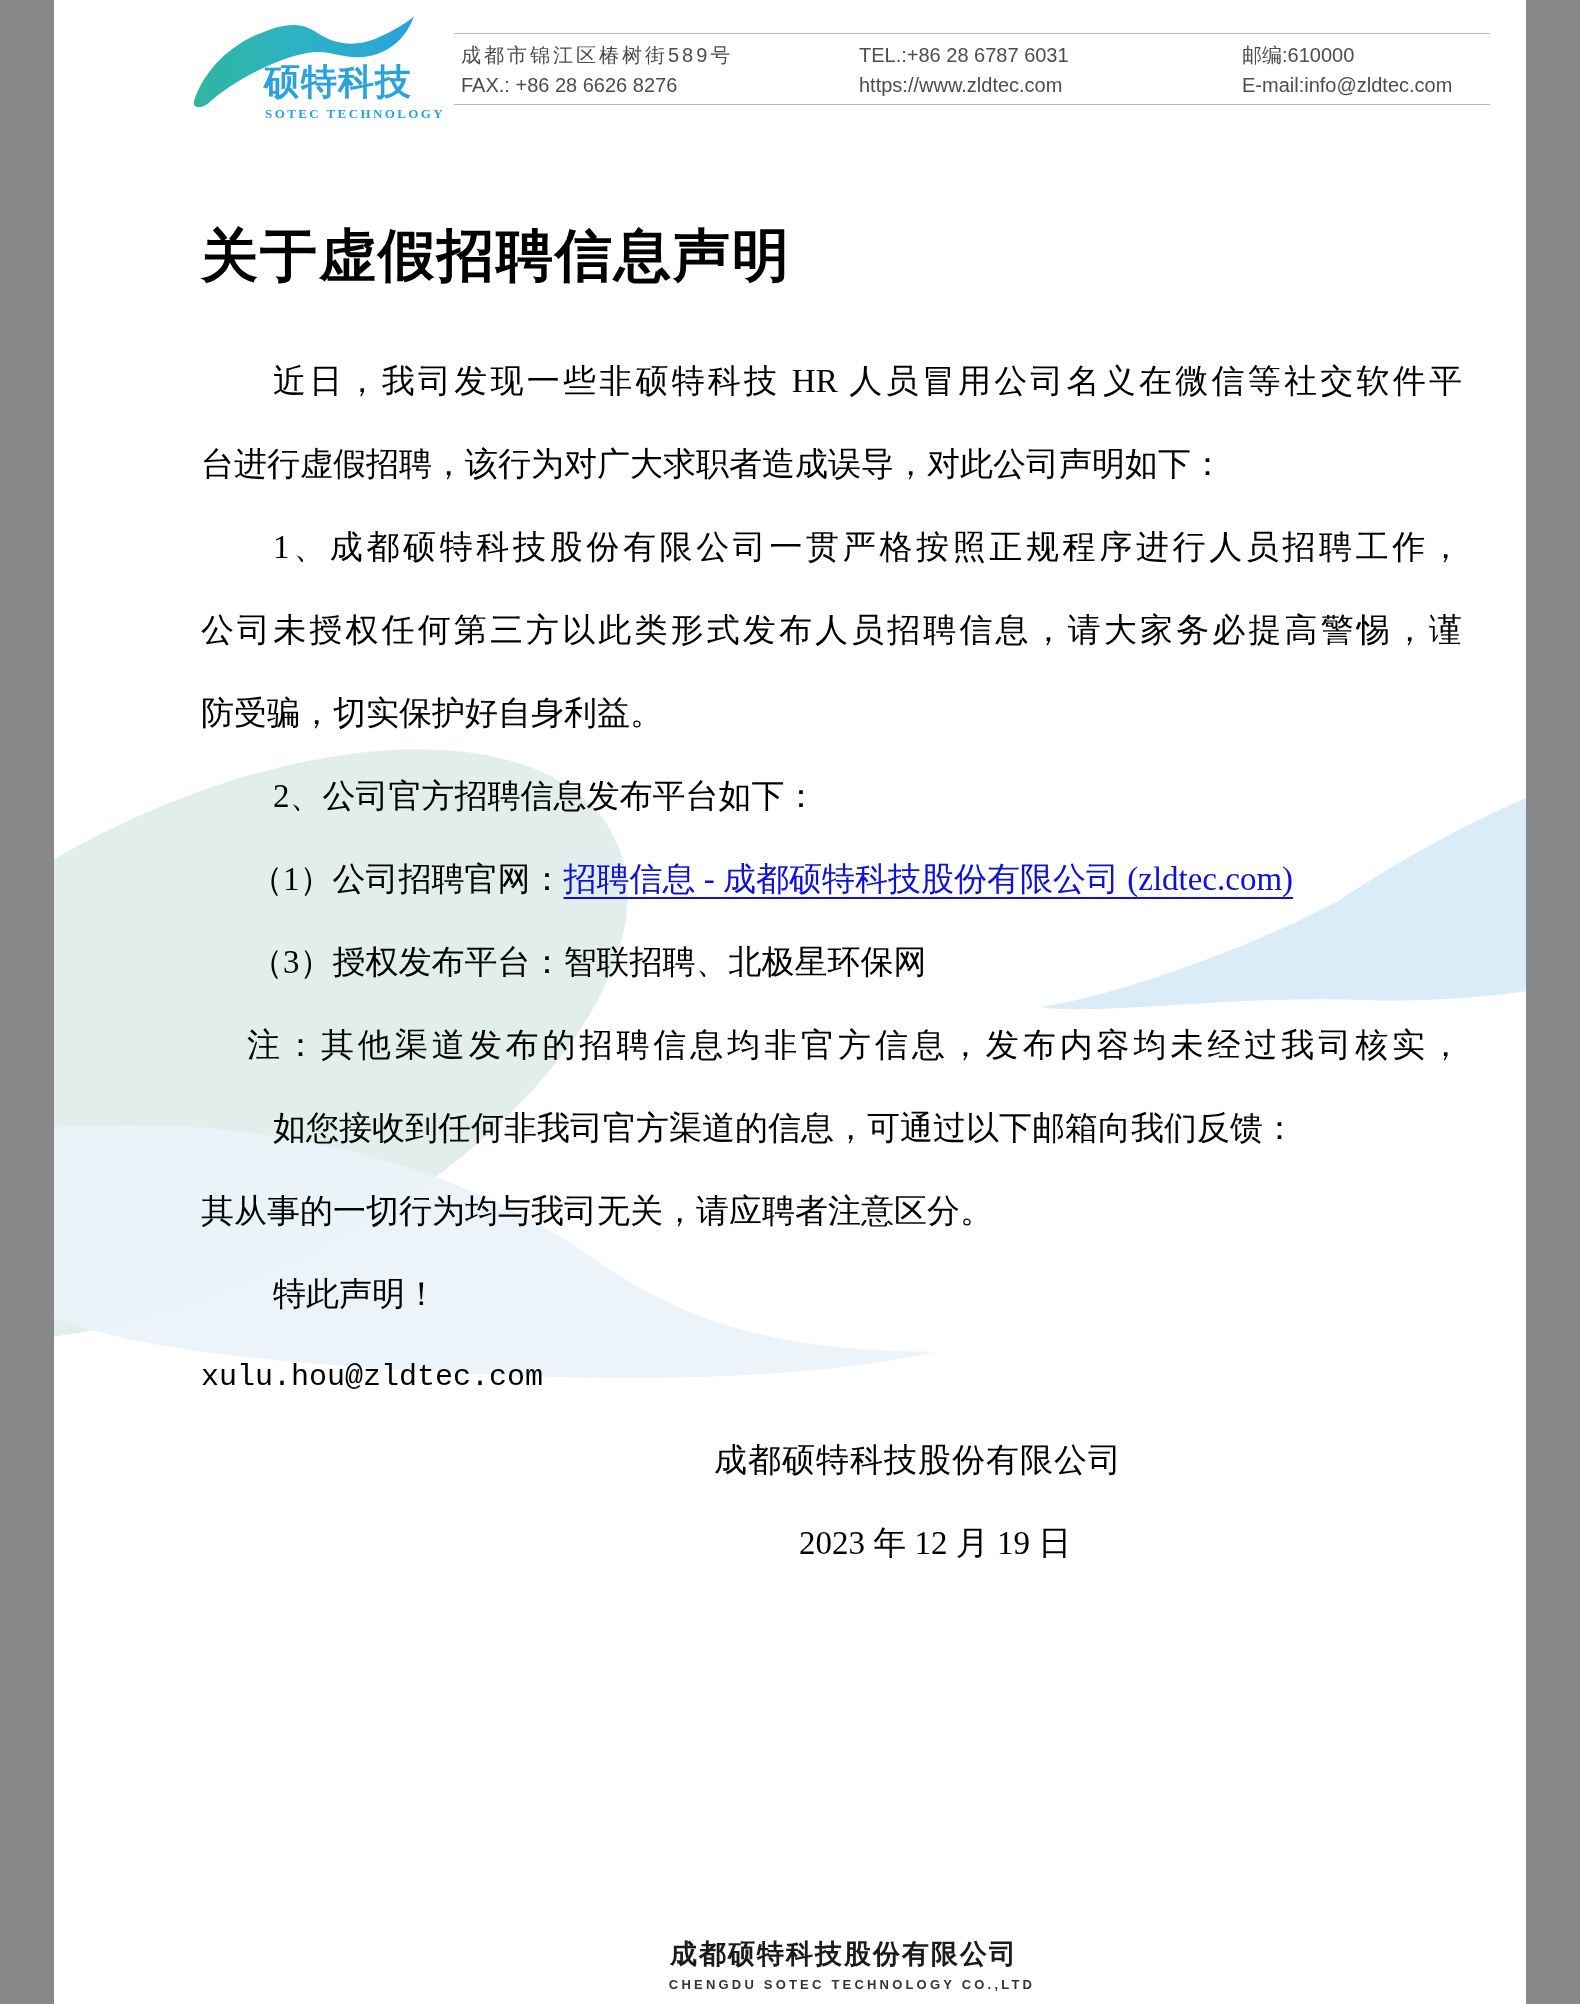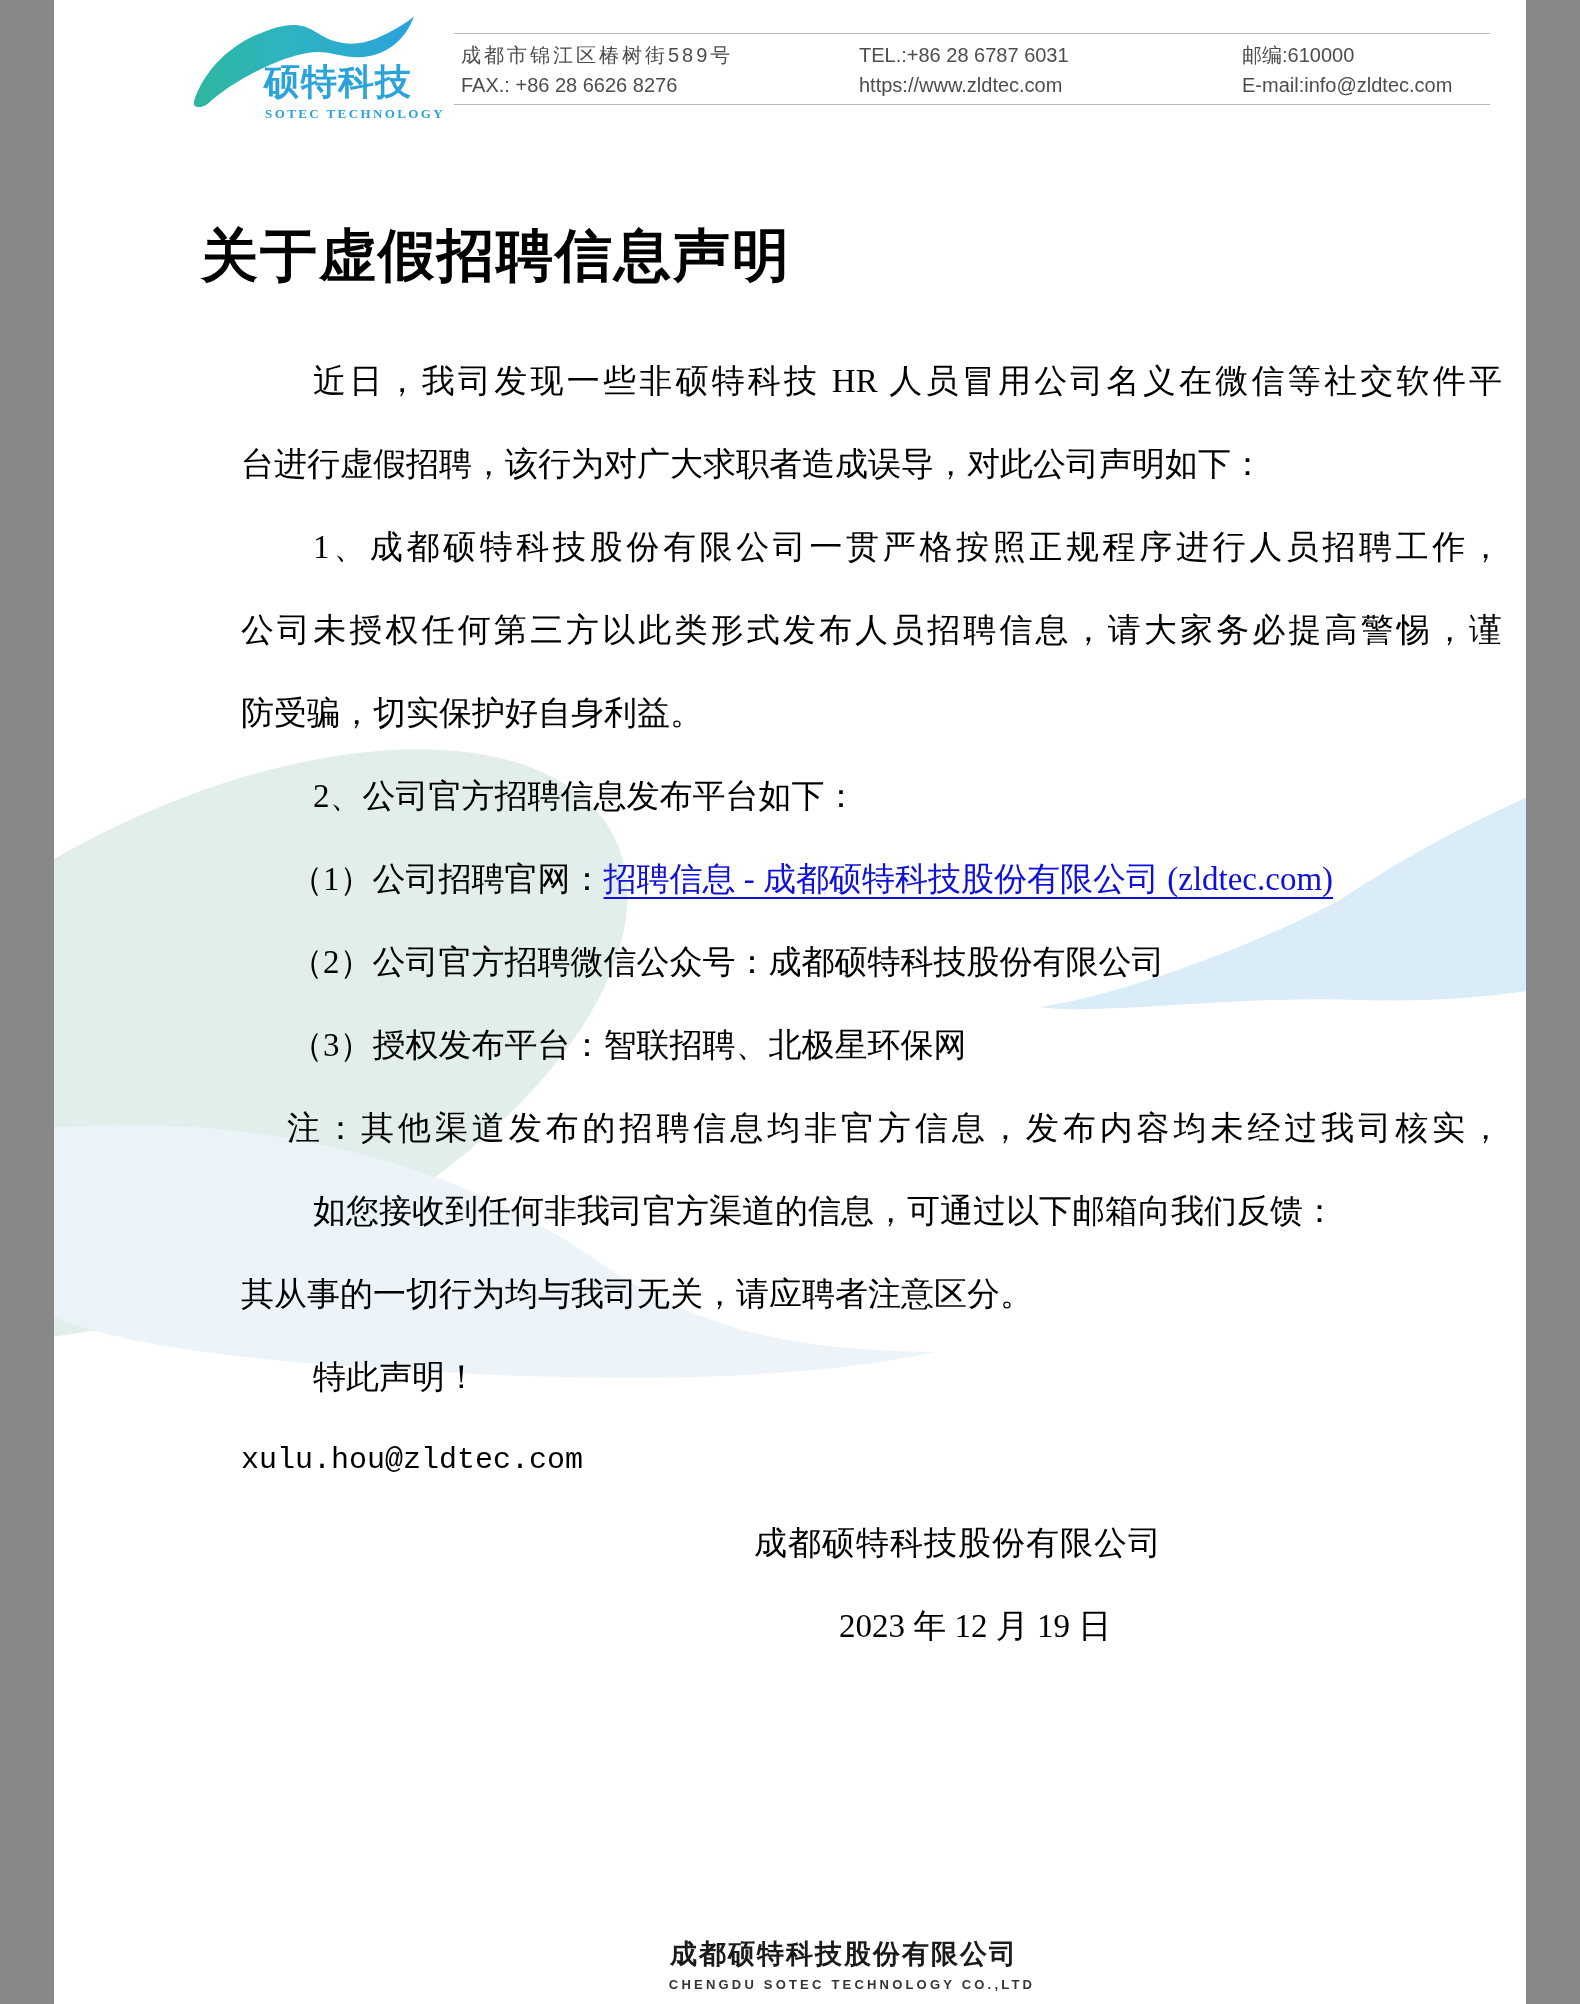--- a/index.html
+++ b/index.html
@@ -24,21 +24,21 @@
   .hcol { position:absolute; top:40px; font-family:"Liberation Sans","DejaVu Sans",sans-serif;
           font-size:20px; color:#4d4d4d; line-height:30px; white-space:nowrap; }
   .hcol1 { left:407px; } .hcol1 .cjk { letter-spacing:3px; }
   .hcol2 { left:805px; } .hcol3 { left:1188px; }
 
   
   .title { position:absolute; top:218px; left:147px; width:1261px; 
            font-size:57px; font-weight:bold; letter-spacing:2px; white-space:nowrap; }
 
   
-  .content { position:absolute; top:340px; left:147px; width:1261px;margin-left:40px; }
+  .content { position:absolute; top:340px; left:147px; width:1261px; }
   .ln { height:83px; line-height:83px; font-size:33px; white-space:nowrap; }
   .ind   { padding-left:72px; }
   .paren { padding-left:49px; }
   .note  { padding-left:46px; }
   .stretch { white-space:normal; text-align:justify; text-align-last:justify; }
   .mono { font-family:"Liberation Mono","DejaVu Sans Mono",monospace; font-size:30px; }
   .sign { padding-left:513px; letter-spacing:1px; }
   .date { padding-left:598px; }
   .link { color:#0f10d8; text-decoration:underline; text-underline-offset:7px; text-decoration-thickness:2px; cursor:pointer; }
 
@@ -105,21 +105,20 @@
       <div class="ln">台进行虚假招聘，该行为对广大求职者造成误导，对此公司声明如下：</div>
       <div class="ln ind stretch">1、成都硕特科技股份有限公司一贯严格按照正规程序进行人员招聘工作，</div>
       <div class="ln stretch">公司未授权任何第三方以此类形式发布人员招聘信息，请大家务必提高警惕，谨</div>
       <div class="ln">防受骗，切实保护好自身利益。</div>
       <div class="ln ind">2、公司官方招聘信息发布平台如下：</div>
 
       <div class="ln paren">
         <span>（1）公司招聘官网：</span><a class="link" href="#">招聘信息 - 成都硕特科技股份有限公司 (zldtec.com)</a>
       </div>
 
-      <div class="ln paren">（2）公司官方招聘微信公众号：成都硕特科技股份有限公司</div>
       <div class="ln paren">（3）授权发布平台：智联招聘、北极星环保网</div>
       <div class="ln note stretch">注：其他渠道发布的招聘信息均非官方信息，发布内容均未经过我司核实，</div>
       <div class="ln ind">如您接收到任何非我司官方渠道的信息，可通过以下邮箱向我们反馈：</div>
       <div class="ln">其从事的一切行为均与我司无关，请应聘者注意区分。</div>
       <div class="ln ind">特此声明！</div>
       <div class="ln mono">xulu.hou@zldtec.com</div>
       <div class="ln sign">成都硕特科技股份有限公司</div>
       <div class="ln date">2023 年 12 月 19 日</div>
     </main>
 

